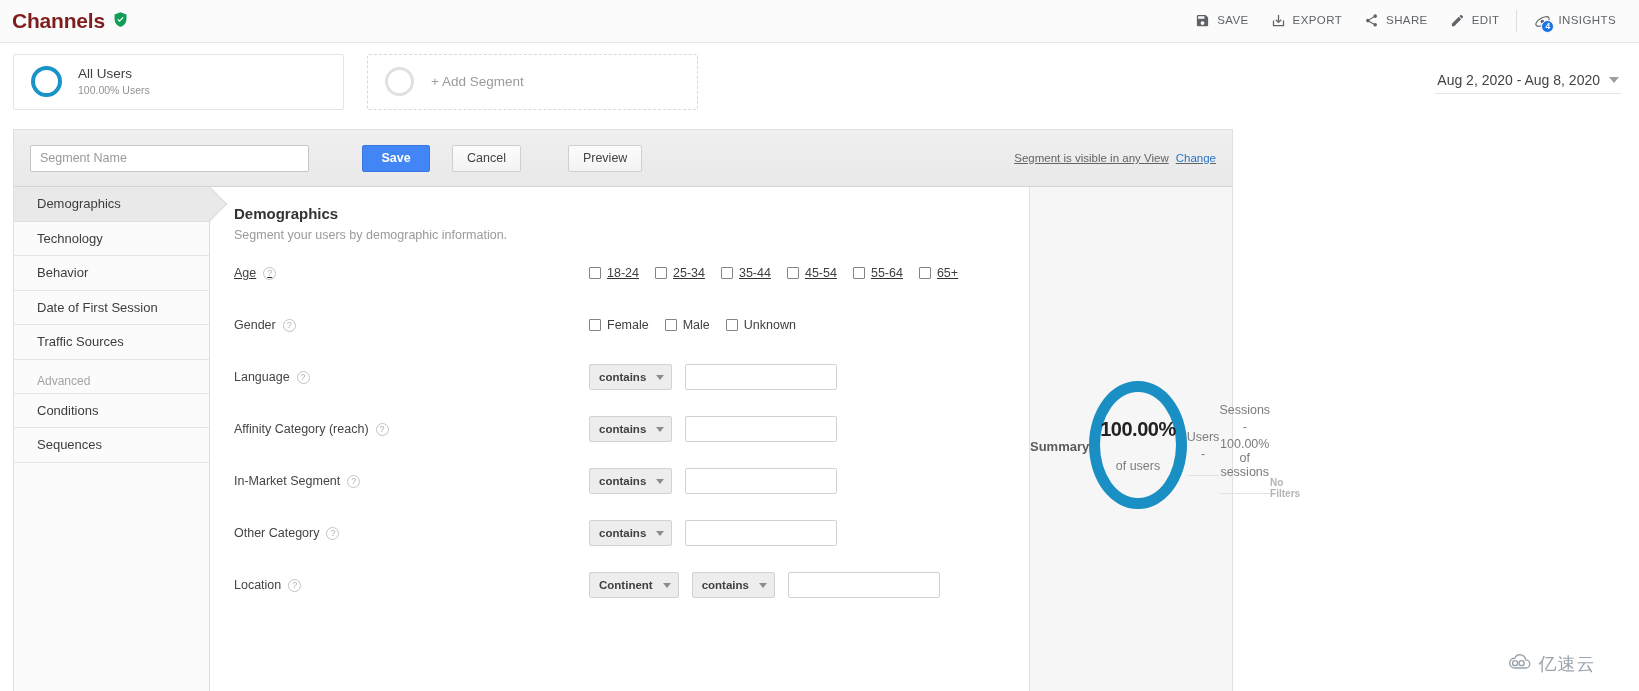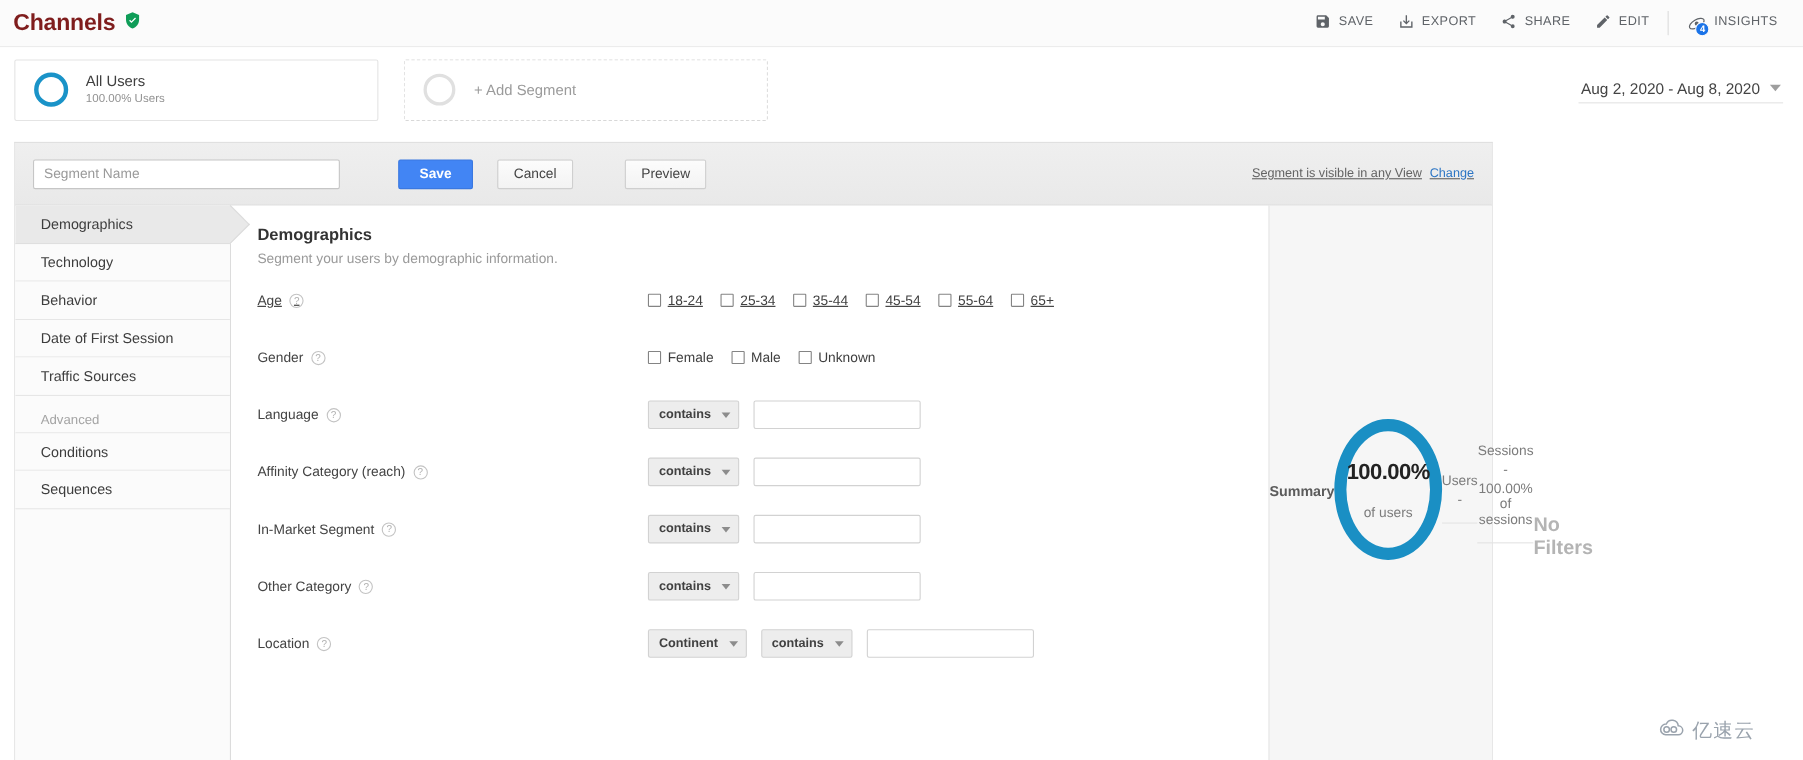--- a/index.html
+++ b/index.html
@@ -93,21 +93,21 @@
   }
   .caret-dn {
     width: 0; height: 0;
     border-left: 5px solid transparent; border-right: 5px solid transparent;
     border-top: 6px solid #9e9e9e;
   }
 
   
   .builder {
     position: absolute; left: 13px; top: 129px;
-    width: 1344px; height: 562px;
+    width: 1220px; height: 562px;
     background: #f4f4f4;
     border: 1px solid #e0e0e0;
     border-bottom: none;
   }
   .builder-head {
     height: 57px; display: flex; align-items: center;
     padding: 0 16px;
     background: linear-gradient(#efefef, #e9e9e9);
     border-bottom: 1px solid #d4d4d4;
   }
@@ -268,21 +268,21 @@
     width: 100%; text-align: center;
     padding: 17px 0 14px 0;
     border-bottom: 1px solid #e3e3e3;
   }
   .metric-block.top { margin-top: 9px; }
   .metric-name { font-size: 12.5px; color: #7c7c7c; }
   .metric-val { font-size: 12.5px; color: #7c7c7c; margin-top: 3px; }
   .metric-extra { font-size: 12.5px; color: #7c7c7c; margin-top: 3px; }
   .no-filters {
     margin-top: 97px;
-    font-size: 18px; font-weight: bold; color: #b4b4b4;
+    font-size: 10px; font-weight: bold; color: #b4b4b4;
   }
 
   
   .watermark {
     position: absolute; right: 0; bottom: 0;
     width: 176px; height: 55px;
     background: #fff;
     display: flex; align-items: center; justify-content: center;
     gap: 6px;
     color: #9aa3ad; font-size: 18px;

